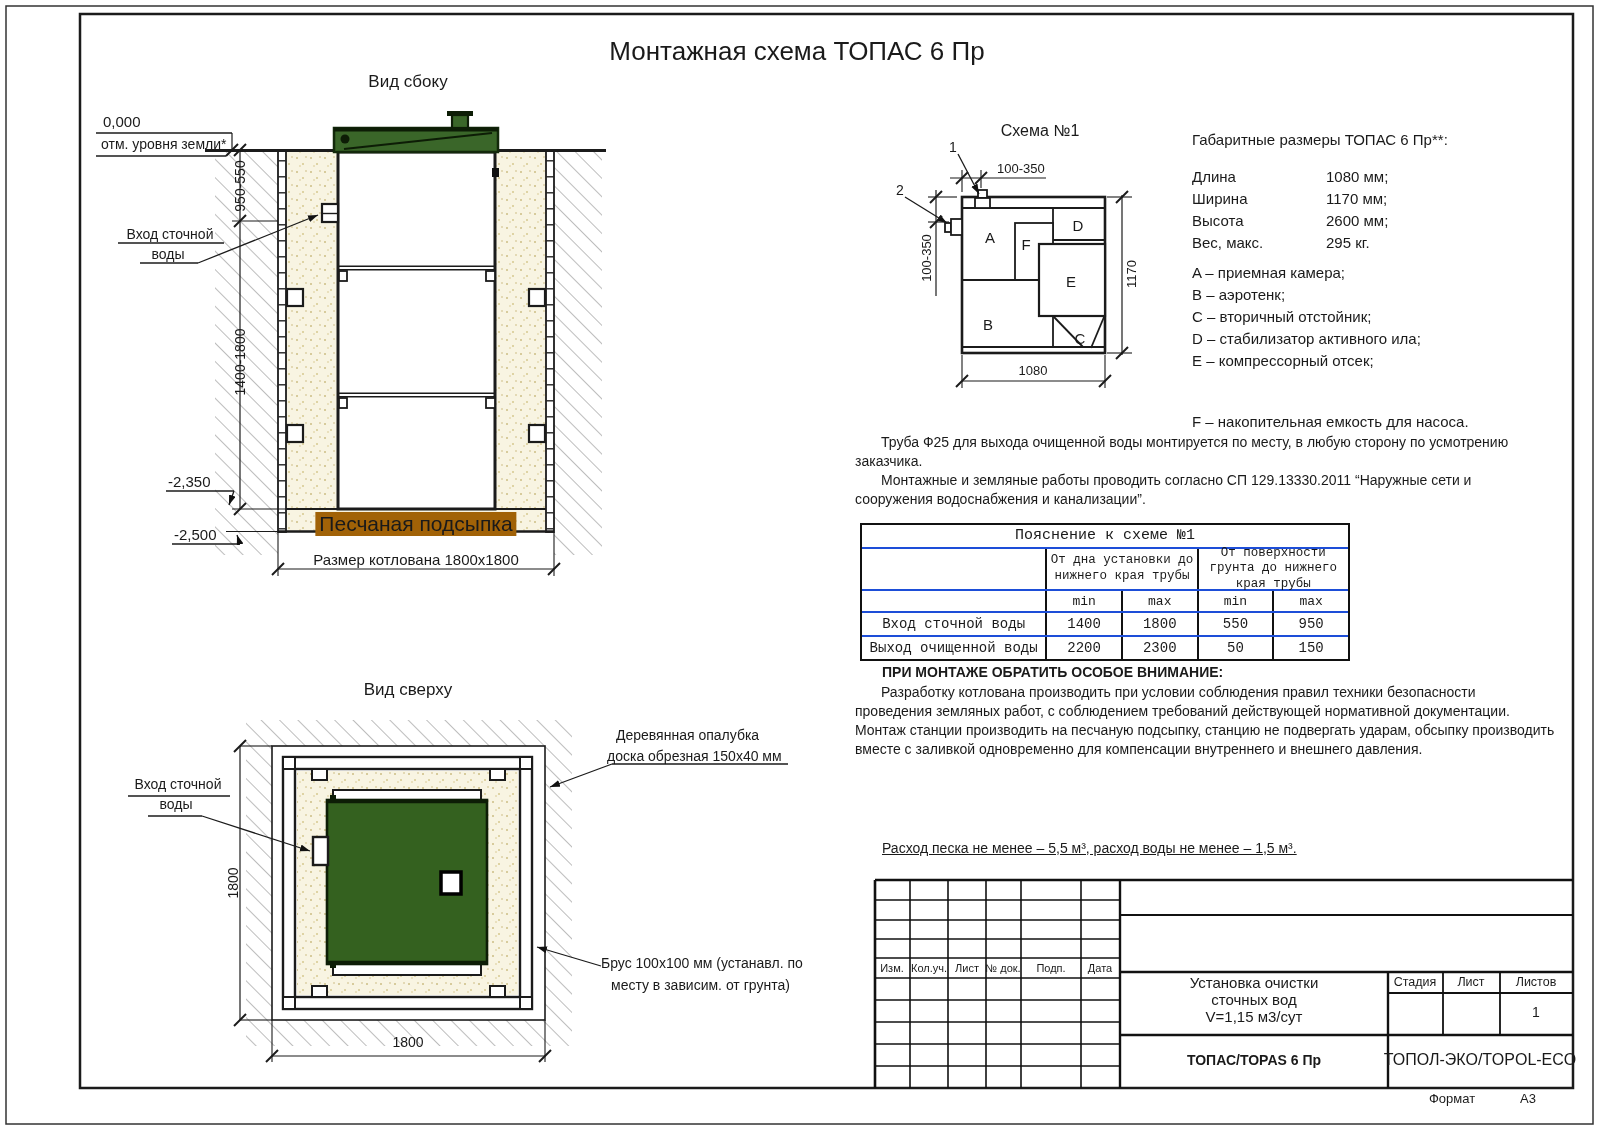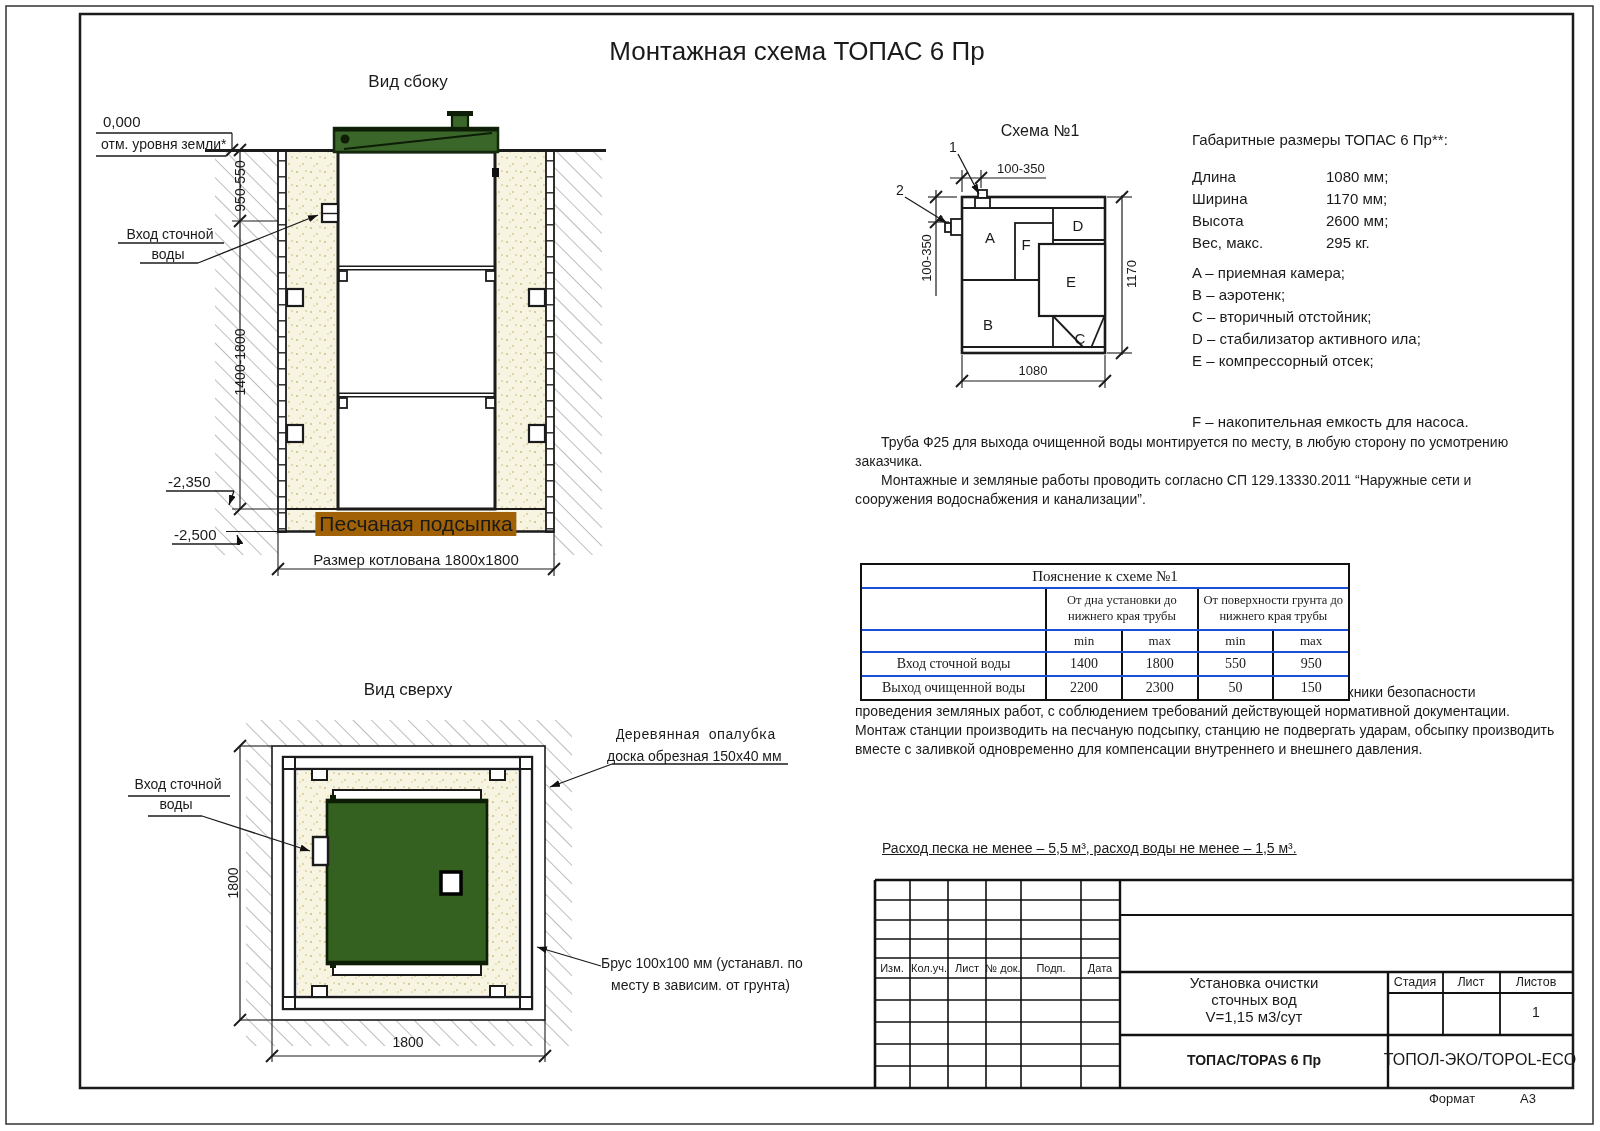--- a/index.html
+++ b/index.html
@@ -9,21 +9,21 @@
   .lab{position:absolute;white-space:nowrap;color:#1a1a1a;}
   .ctr{transform:translateX(-50%);}
   .rot{transform:translate(-50%,-50%) rotate(-90deg);}
   .cc{transform:translate(-50%,-50%);}
   .par{position:absolute;white-space:normal;font-size:14px;line-height:19px;color:#1a1a1a;}
   .ind{text-indent:26px;}
   .b{font-weight:bold;}
   .u{text-decoration:underline;}
   
   .tbl{position:absolute;left:860px;top:523px;width:490px;border:2px solid #111;background:#fff;
-       font-family:Liberation Serif, serif;box-sizing:border-box;margin-top:40px;}
+       font-family:Liberation Mono, monospace;box-sizing:border-box;}
   .t-title{height:22px;line-height:22px;text-align:center;font-size:15px;}
   .t-row{display:flex;border-top:2px solid #1d4ed8;}
   .t-row .c{border-left:2px solid #111;box-sizing:border-box;display:flex;align-items:center;justify-content:center;text-align:center;}
   .t-row .c:first-child{border-left:none;}
   .c.w0{width:184px;}
   .c.w1{width:152px;}
   .c.w2{width:76px;}
   .t-head .c{height:40px;font-size:12.5px;line-height:1.25;}
   .t-mm .c{height:20px;font-size:13px;}
   .t-data .c{height:22px;font-size:14px;}
@@ -268,21 +268,21 @@
 <div class="lab" style="left:168px;top:473px;font-size:15px;">-2,350</div>
 <div class="lab" style="left:174px;top:526px;font-size:15px;">-2,500</div>
 <div class="lab ctr" style="left:416px;top:512px;font-size:21px;background:#a16207;padding:0 4px;">Песчаная подсыпка</div>
 <div class="lab ctr" style="left:416px;top:551px;font-size:15px;">Размер котлована 1800х1800</div>
 
 <div class="lab ctr" style="left:408px;top:680px;font-size:17px;">Вид сверху</div>
 <div class="lab ctr" style="left:178px;top:776px;font-size:14px;">Вход сточной</div>
 <div class="lab ctr" style="left:176px;top:796px;font-size:14px;">воды</div>
 <div class="lab rot" style="left:233px;top:883px;font-size:14px;">1800</div>
 <div class="lab ctr" style="left:408px;top:1034px;font-size:14px;">1800</div>
-<div class="lab" style="left:616px;top:727px;font-size:14px;font-family:Liberation Mono, monospace;">Деревянная опалубка</div>
+<div class="lab" style="left:616px;top:727px;font-size:14px;">Деревянная опалубка</div>
 <div class="lab" style="left:607px;top:748px;font-size:14px;">доска обрезная 150х40 мм</div>
 <div class="lab" style="left:601px;top:955px;font-size:14px;">Брус 100х100 мм (устанавл. по</div>
 <div class="lab" style="left:611px;top:977px;font-size:14px;">месту в зависим. от грунта)</div>
 
 <div class="lab ctr" style="left:1040px;top:122px;font-size:16px;">Схема №1</div>
 <div class="lab" style="left:949px;top:139px;font-size:14px;">1</div>
 <div class="lab" style="left:896px;top:182px;font-size:14px;">2</div>
 <div class="lab" style="left:997px;top:161px;font-size:13px;">100-350</div>
 <div class="lab rot" style="left:926px;top:258px;font-size:13px;">100-350</div>
 <div class="lab rot" style="left:1131px;top:274px;font-size:13px;">1170</div>

